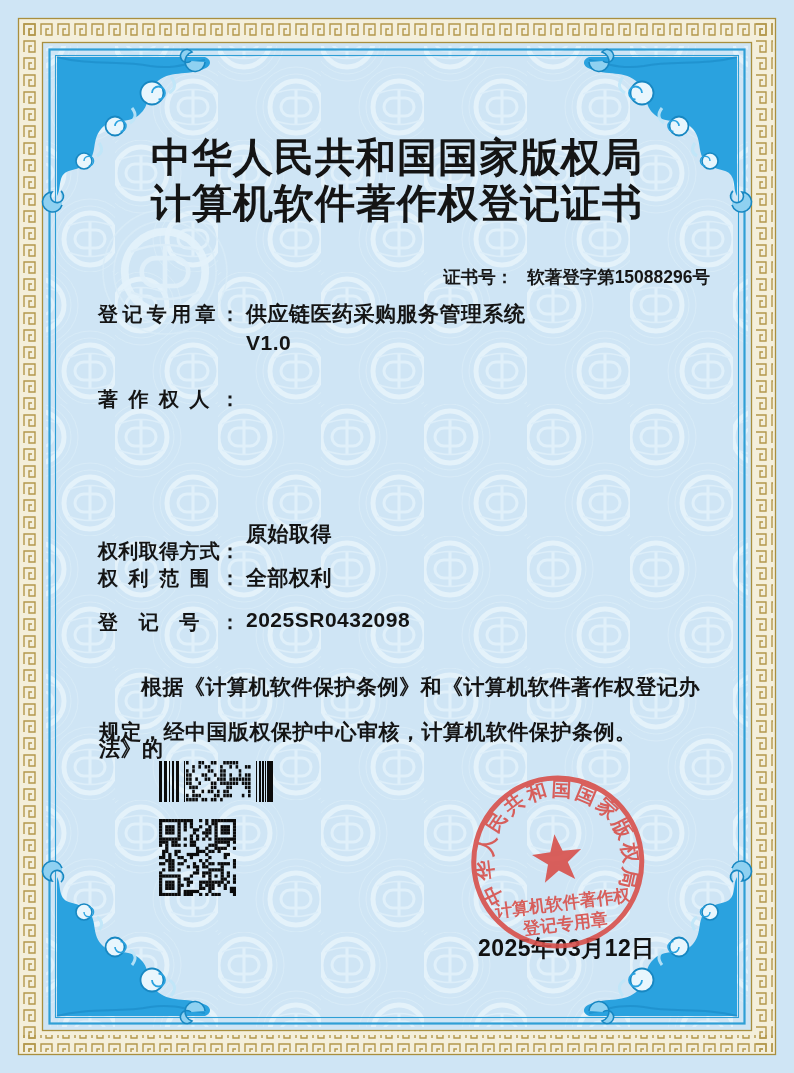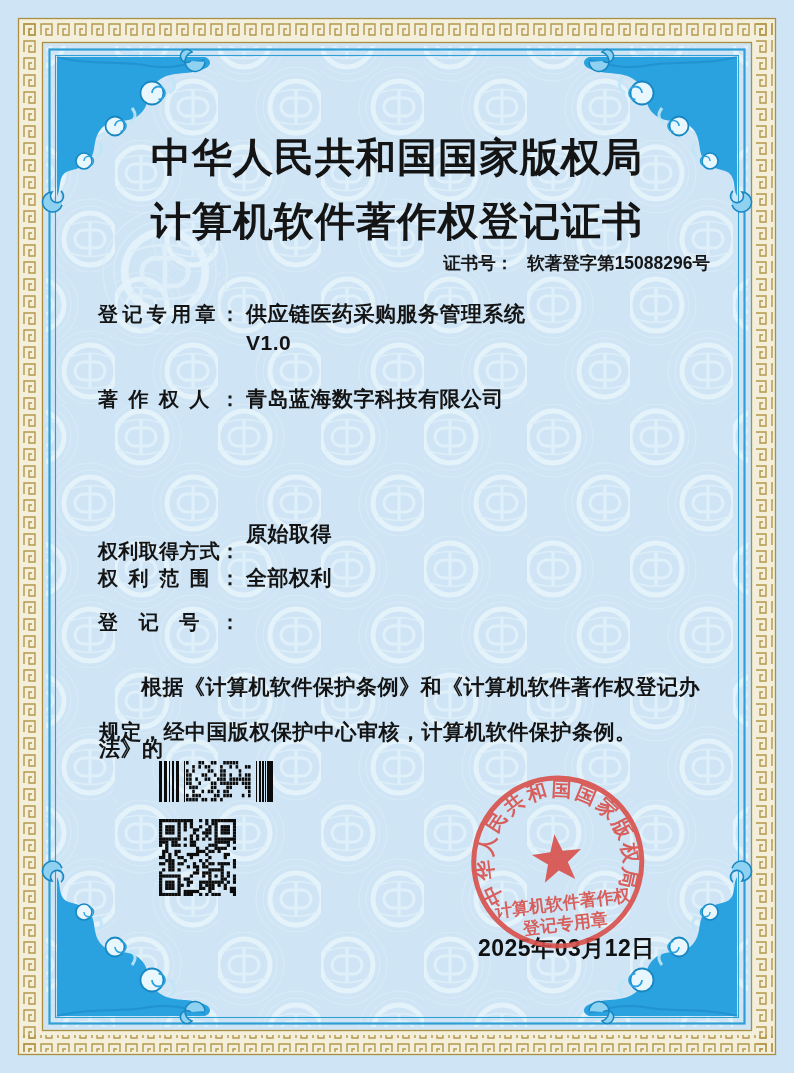--- a/index.html
+++ b/index.html
@@ -8,21 +8,21 @@
     position:relative;width:794px;height:1073px;overflow:hidden;
     background:#737373;
   }
   #frame-svg, #seal-svg{position:absolute;left:0;top:0;}
   .abs{position:absolute;}
   .title{
     width:794px;text-align:center;font-weight:bold;color:#141414;
     font-size:40px;letter-spacing:1px;white-space:nowrap;
   }
   .certno{
-    right:84px;top:251px;font-size:17.5px;font-weight:bold;color:#161616;
+    right:84px;top:265px;font-size:17.5px;font-weight:bold;color:#161616;
     white-space:nowrap;
   }
   .certno .gap{display:inline-block;width:14px;}
   .frow-label{
     left:98px;width:142px;font-size:20px;font-weight:bold;color:#141414;
     text-align:justify;text-align-last:justify;white-space:normal;
   }
   .frow-value{
     left:246px;font-size:21px;font-weight:bold;color:#141414;white-space:nowrap;
     letter-spacing:0.5px;
@@ -99,40 +99,40 @@
     <rect x="49.5" y="49.5" width="695" height="974" fill="none" stroke="#2f9fd6" stroke-width="2.2"></rect>
     <rect x="55.5" y="55.5" width="683" height="962" fill="none" stroke="#2f9fd6" stroke-width="1.1"></rect>
 
     <use href="#corner"></use>
     <use href="#corner" transform="translate(794,0) scale(-1,1)"></use>
     <use href="#corner" transform="translate(0,1073) scale(1,-1)"></use>
     <use href="#corner" transform="translate(794,1073) scale(-1,-1)"></use>
   </svg>
 
   <div class="abs title" style="top:130px;">中华人民共和国国家版权局</div>
-  <div class="abs title" style="top:194px;">计算机软件著作权登记证书</div>
+  <div class="abs title" style="top:176px;">计算机软件著作权登记证书</div>
 
   <div class="abs certno">
     <span>证书号：</span><span class="gap"></span><span>软著登字第15088296号</span>
   </div>
 
   <div class="abs frow-label" style="top:301px;">登记专用章：</div>
   <div class="abs frow-value" style="top:300px;">供应链医药采购服务管理系统</div>
   <div class="abs frow-value" style="top:331px;">V1.0</div>
 
   <div class="abs frow-label" style="top:386px;">著作权人：</div>
-  <div class="abs frow-value" style="top:385px;">青岛蓝海数字科技有限公司</div>
 
   <div class="abs frow-label" style="top:538px;">权利取得方式：</div>
   <div class="abs frow-value" style="top:520px;">原始取得</div>
 
   <div class="abs frow-label" style="top:565px;">权利范围：</div>
   <div class="abs frow-value" style="top:564px;">全部权利</div>
 
   <div class="abs frow-label" style="top:609px;">登记号：</div>
+  <div class="abs frow-value" style="top:608px;">2025SR0432098</div>
 
   <div class="abs statement indent" style="top:656px;">根据《计算机软件保护条例》和《计算机软件著作权登记办法》的</div>
   <div class="abs statement" style="top:701px;">规定，经中国版权保护中心审核，计算机软件保护条例。</div>
 
   <svg id="barcode-box" class="abs" width="115" height="41" viewBox="0 0 115 41">
       <rect x="0" y="0" width="3" height="41" fill="#0b0b0b"></rect>
       <rect x="5" y="0" width="3" height="41" fill="#0b0b0b"></rect>
       <rect x="10" y="0" width="1" height="41" fill="#0b0b0b"></rect>
       <rect x="13" y="0" width="2" height="41" fill="#0b0b0b"></rect>
       <rect x="17" y="0" width="3" height="41" fill="#0b0b0b"></rect>

